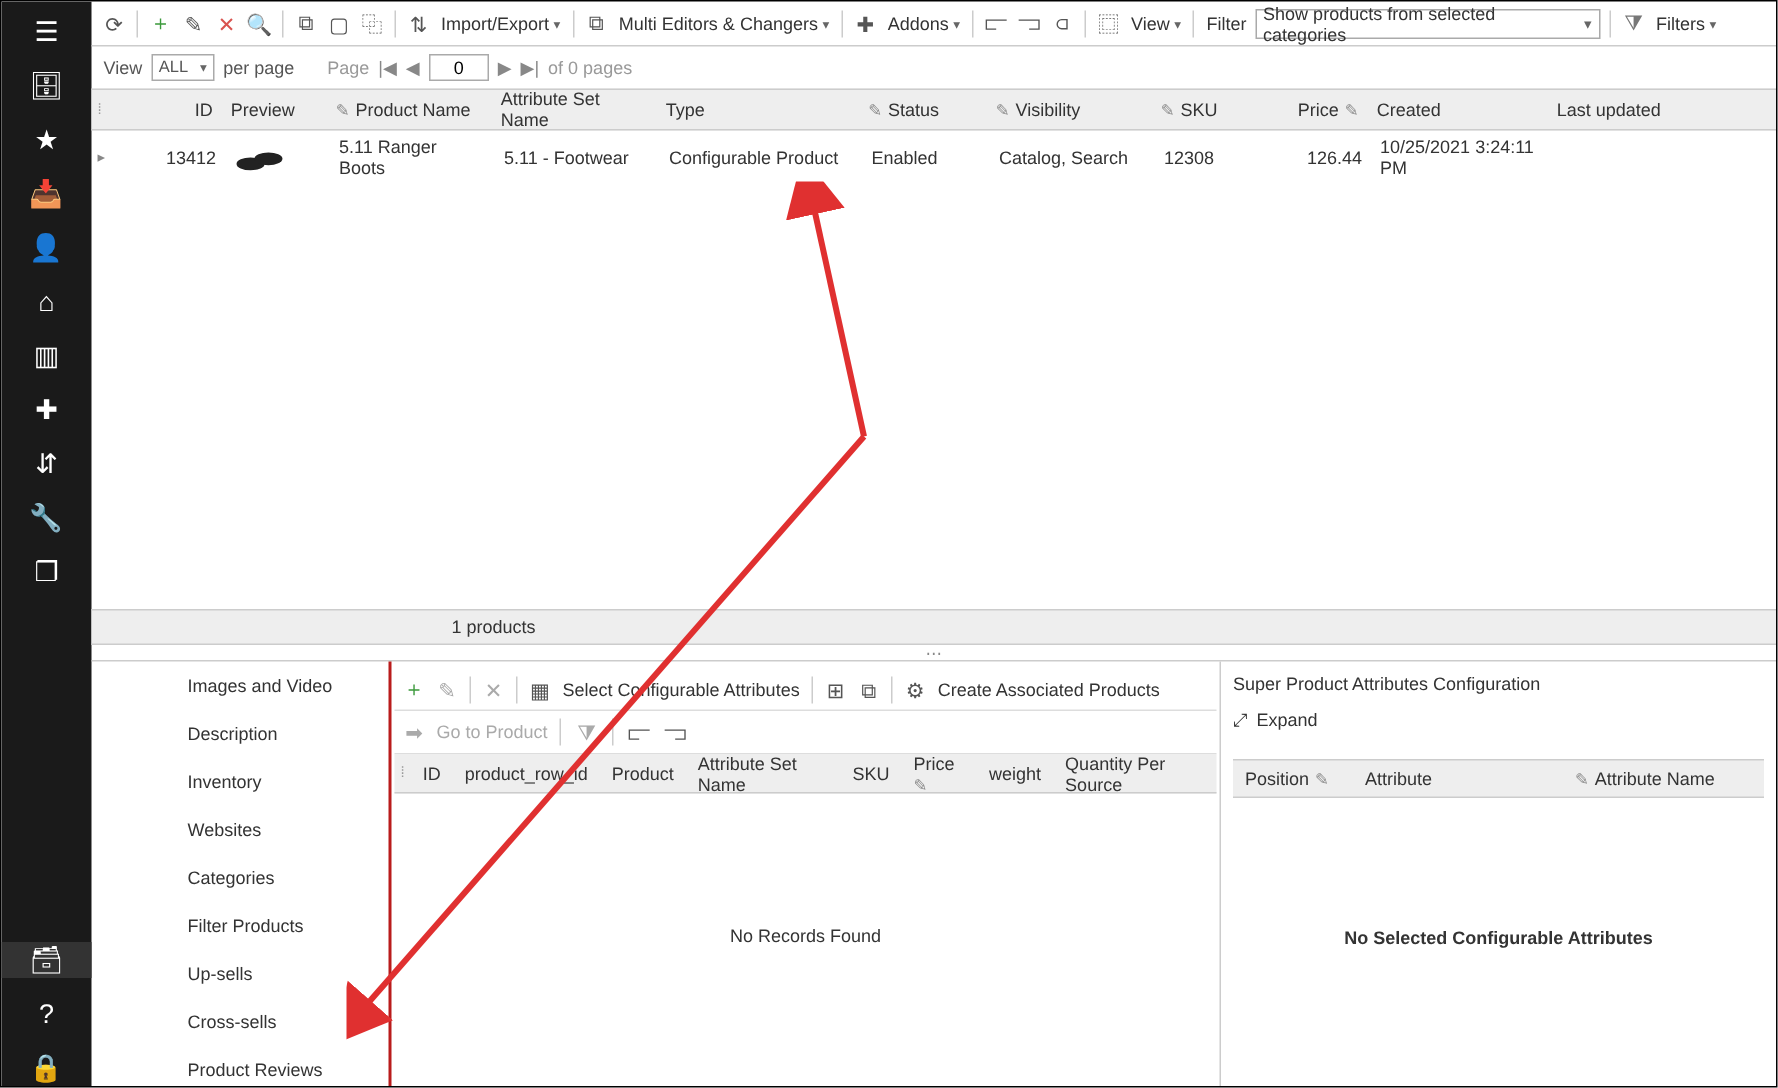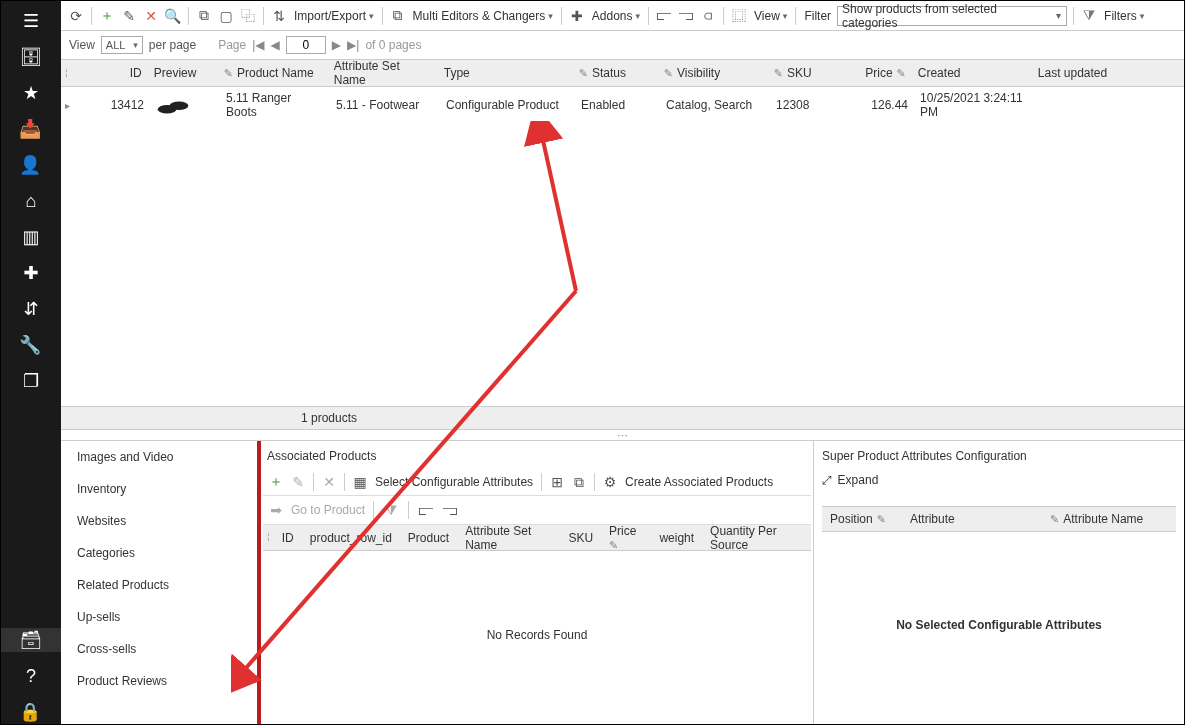--- a/index.html
+++ b/index.html
@@ -26,21 +26,21 @@
   .view-select::after { content:"▾"; position:absolute; right:4px; font-size:9px; color:#666; }
   .grid-head { display:flex; align-items:center; background:#eee; border-top:1px solid #ccc; border-bottom:1px solid #ccc; height:28px; font-size:12px; }
   .gh { padding:0 6px; display:flex; align-items:center; gap:4px; }
   .grid-row { display:flex; align-items:center; height:36px; }
   .grid-row .gh { height:36px; }
   .preview-img { width:34px; height:22px; display:block; }
   .pencil { color:#888; font-size:11px; }
   .summary-bar { background:#eee; border-top:1px solid #ccc; border-bottom:1px solid #ccc; height:24px; display:flex; align-items:center; padding-left:240px; font-size:12px; }
   .splitter { height:10px; display:flex; align-items:center; justify-content:center; color:#888; font-size:11px; }
   .bottom { flex:1; display:flex; border-top:1px solid #ccc; min-height:0; }
-  .tabs { width:200px; border-right:4px solid #b91c1c; display:flex; flex-direction:column; }
+  .tabs { width:200px; border-right:2px solid #b91c1c; display:flex; flex-direction:column;padding-left:48px; }
   .tab { padding:9px 16px; font-size:12px; cursor:pointer; }
   .assoc { flex:1; display:flex; flex-direction:column; border-right:1px solid #ccc; padding:6px 2px; min-width:0; }
   .panel-title { font-size:12px; padding:2px 4px 6px; }
   .assoc-toolbar { display:flex; align-items:center; gap:4px; border-bottom:1px solid #ddd; padding:3px 4px; }
   .assoc-toolbar2 { display:flex; align-items:center; gap:6px; border-bottom:1px solid #ddd; padding:4px; }
   .gray { color:#aaa; }
   .assoc-grid-head { display:flex; align-items:center; background:#eee; border-bottom:1px solid #ccc; height:26px; font-size:12px; }
   .assoc-grid-head .c { padding:0 8px; }
   .no-rec { flex:1; display:flex; align-items:center; justify-content:center; font-size:12px; color:#333; }
   .super { width:370px; display:flex; flex-direction:column; padding:6px 8px; }
@@ -228,32 +228,32 @@
     <div class="summary-bar">
       <span>1 products</span>
     </div>
 
     <div class="splitter">⋯</div>
 
     <div class="bottom">
 
       <div class="tabs">
         <div class="tab">Images and Video</div>
+        <div class="tab">Description</div>
         <div class="tab">Inventory</div>
         <div class="tab">Websites</div>
         <div class="tab">Categories</div>
-        <div class="tab">Related Products</div>
+        <div class="tab">Filter Products</div>
         <div class="tab">Up-sells</div>
         <div class="tab">Cross-sells</div>
         <div class="tab">Product Reviews</div>
 
       </div>
 
       <div class="assoc">
-        <div class="panel-title">Associated Products</div>
         <div class="assoc-toolbar">
           <span class="tb-btn green">＋</span>
           <span class="tb-btn gray">✎</span>
           <span class="tb-sep"></span>
           <span class="tb-btn gray">✕</span>
           <span class="tb-sep"></span>
           <span class="tb-btn">▦</span>
           <span class="tb-drop">
             <span>Select Configurable Attributes</span>
           </span>

